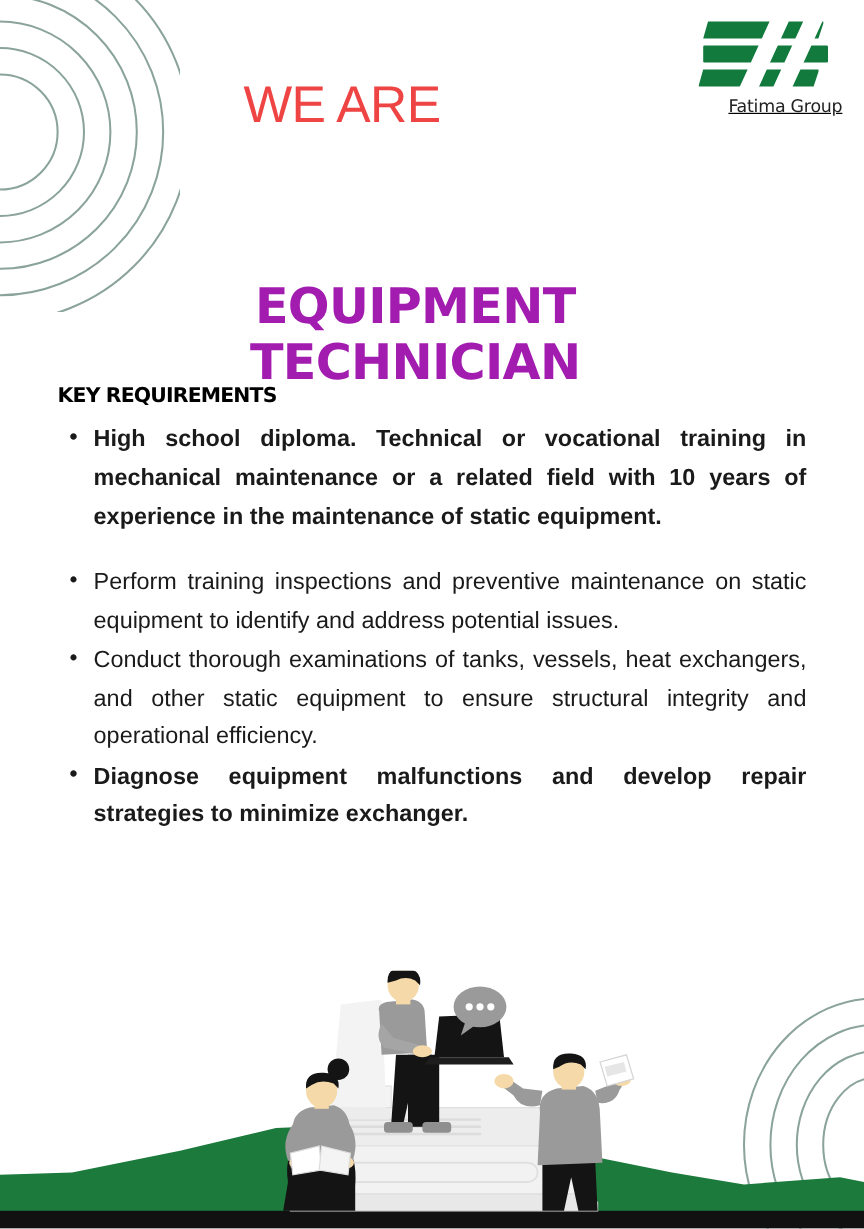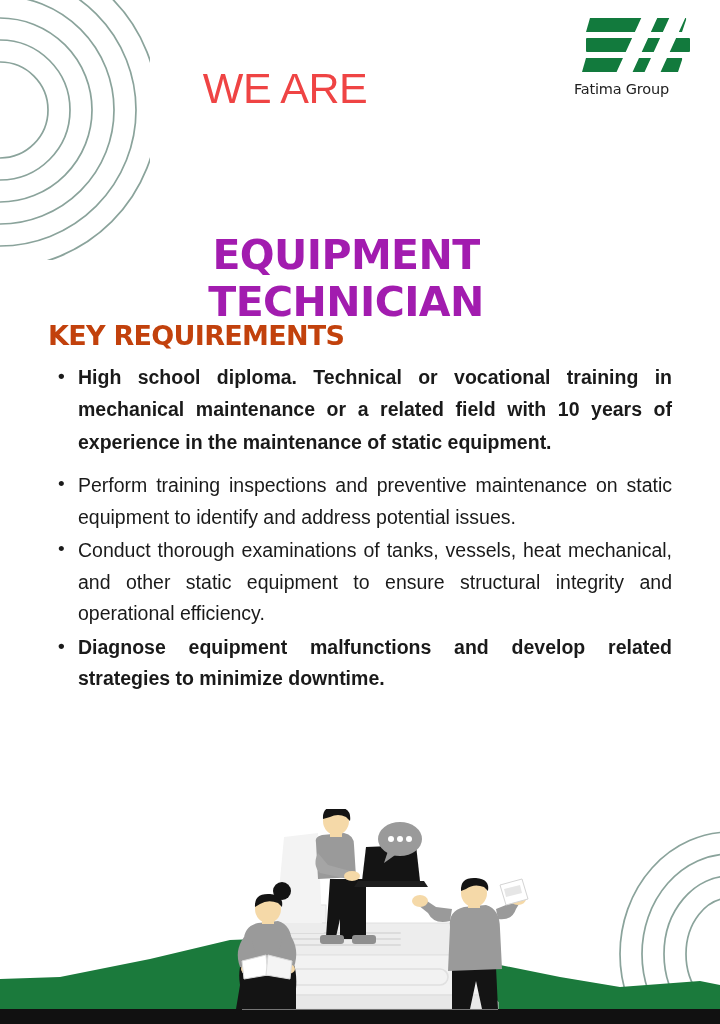--- a/index.html
+++ b/index.html
@@ -35,21 +35,22 @@
     width: 260px;
     height: 260px;
   }
 
   
   #logo-block {
     position: absolute;
     right: 18px;
     top: 16px;
     width: 128px;
-    text-align: left;
+    text-align: right;
+    text-decoration: underline;
   }
   #logo-mark {
     display: block;
     width: 112px;
     height: 62px;
     margin: 0 auto;
   }
   #logo-wordmark {
     display: block;
     margin-top: 3px;
@@ -97,23 +98,23 @@
 
   
   .section {
     position: absolute;
     left: 48px;
     width: 624px;
   }
   .section-heading {
     font-family: "DejaVu Sans", sans-serif;
     font-weight: bold;
-    font-size: 27px;
+    font-size: 17px;
     letter-spacing: -0.7px;
-    color: #c2410c;
+    color: #000000;
     margin: 0 0 10px 0;
   }
   .bullet-list {
     margin: 0;
     padding: 0;
     list-style: none;
   }
   .bullet-item {
     position: relative;
     padding-left: 30px;
@@ -204,22 +205,22 @@
   <section class="section" id="section-requirements">
     <h3 class="section-heading">KEY REQUIREMENTS</h3>
     <ul class="bullet-list">
       <li class="bullet-item">High school diploma. Technical or vocational training in mechanical maintenance or a related field with 10 years of experience in the maintenance of static equipment.</li>
     </ul>
   </section>
 
   <section class="section" id="section-responsibilities">
     <ul class="bullet-list">
       <li class="bullet-item">Perform training inspections and preventive maintenance on static equipment to identify and address potential issues.</li>
-      <li class="bullet-item">Conduct thorough examinations of tanks, vessels, heat mechanical, and other static equipment to ensure structural integrity and operational efficiency.</li>
-      <li class="bullet-item">Diagnose equipment malfunctions and develop related strategies to minimize downtime.</li>
+      <li class="bullet-item">Conduct thorough examinations of tanks, vessels, heat exchangers, and other static equipment to ensure structural integrity and operational efficiency.</li>
+      <li class="bullet-item">Diagnose equipment malfunctions and develop repair strategies to minimize exchanger.</li>
     </ul>
   </section>
 
   <svg id="illustration" viewBox="0 0 720 215" preserveAspectRatio="none">
 
     <g>
       <path d="M0 205 L0 170 L60 168 L150 150 L230 131 L300 128 L400 134
                L470 150 L560 168 L620 178 L700 172 L720 176 L720 205 Z" fill="#1b7a3c"></path>
     </g>
 

